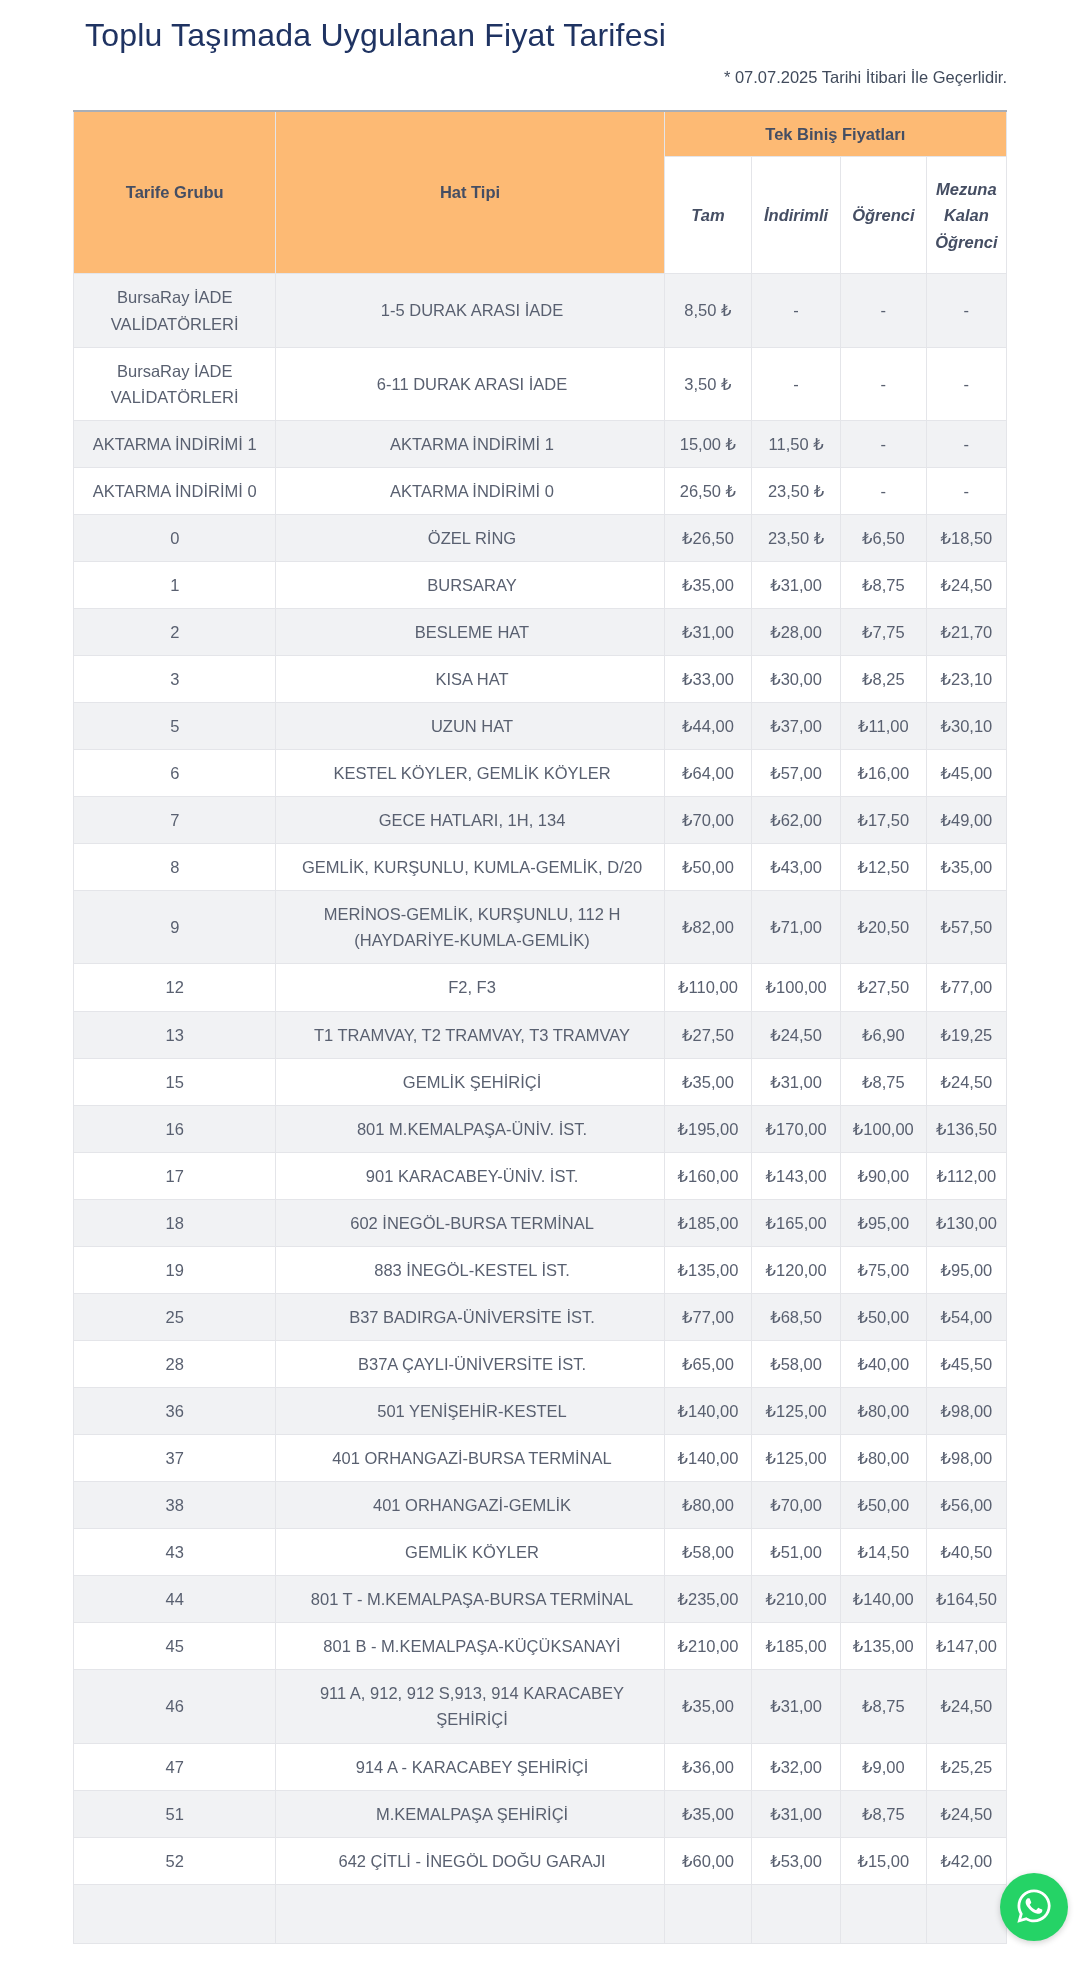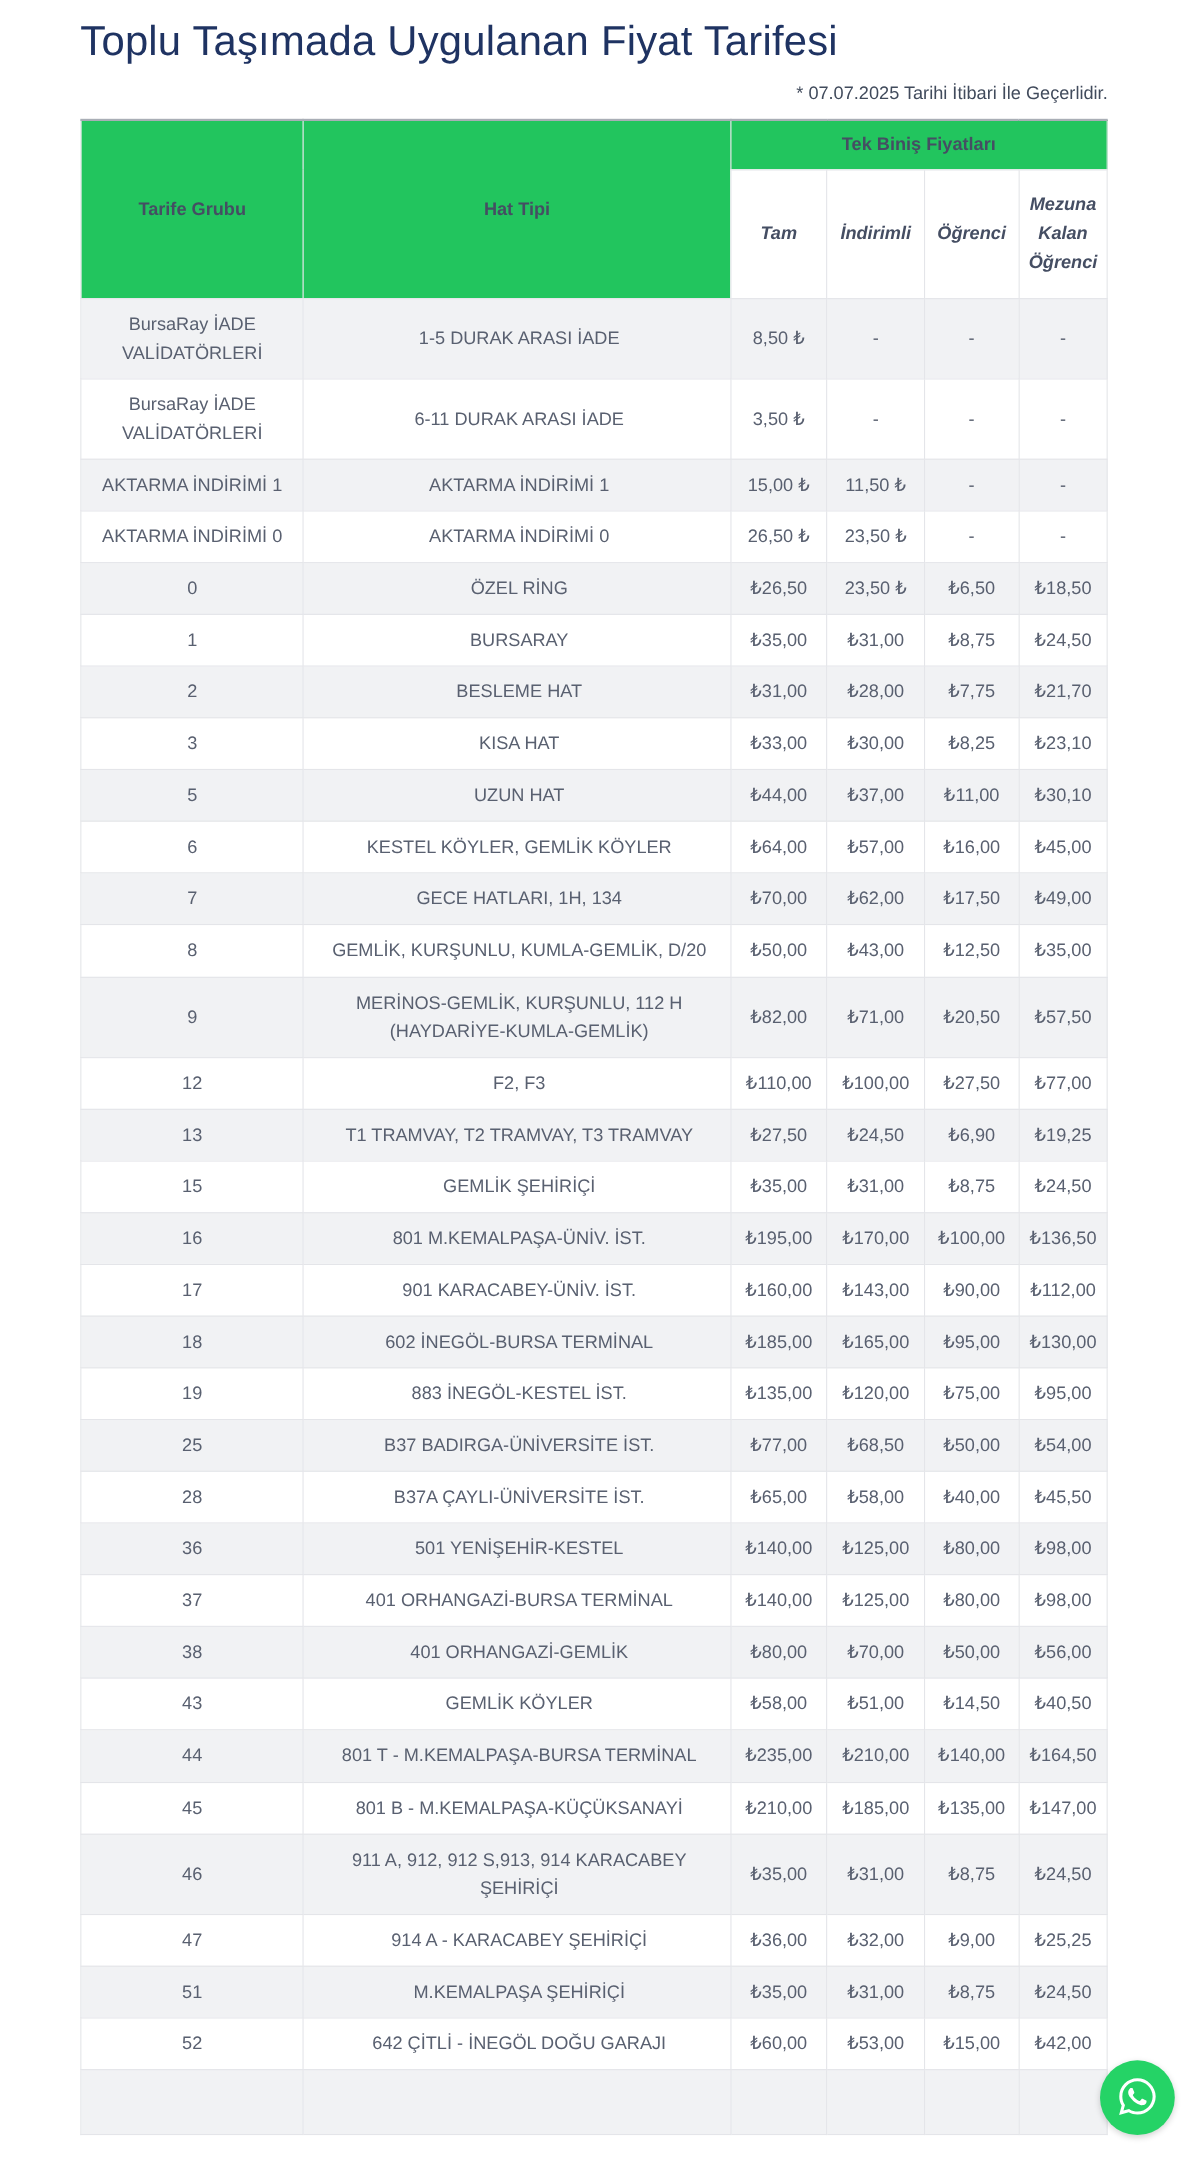--- a/index.html
+++ b/index.html
@@ -14,49 +14,49 @@
   .page {
     position: relative;
     width: 1080px;
     height: 1961px;
     overflow: hidden;
   }
   .content {
     padding: 0 73px;
   }
   .page-title {
-    margin: 16px 0 10px 0;
-    font-size: 38px;
+    margin: 16px 0 10px 12px;
+    font-size: 32px;
     line-height: 1.2;
     font-weight: 500;
     color: #1f3362;
     letter-spacing: 0.2px;
   }
   .notes {
     text-align: right;
     color: #414b5c;
     font-size: 16.5px;
     line-height: 1.58;
-    margin-bottom: 10px;
+    margin-bottom: 20px;
   }
   table.fare-table {
     width: 100%;
     border-collapse: collapse;
     border-top: 2px solid #a9aeb6;
     table-layout: fixed;
     font-size: 16.5px;
     color: #596070;
   }
   .fare-table th, .fare-table td {
     border: 1px solid #e4e5e9;
     border-top: none;
     vertical-align: middle;
   }
   .fare-table thead th {
-    background: #22c55e;
+    background: #fdba74;
     color: #454e63;
     font-weight: bold;
     text-align: center;
     padding: 6px 8px;
   }
   .fare-table thead .group-hdr { height: 32px; }
   .fare-table thead tr.subhead th {
     background: #ffffff;
     height: 104px;
     line-height: 1.6;

